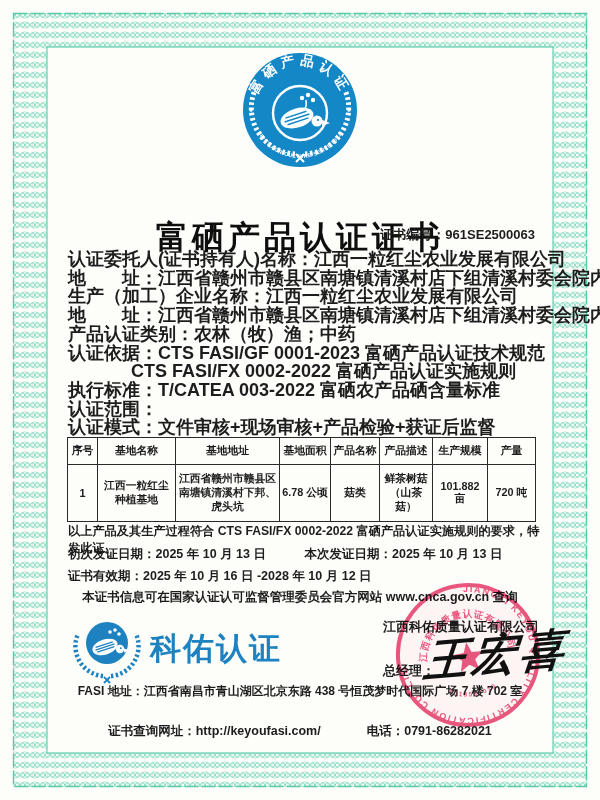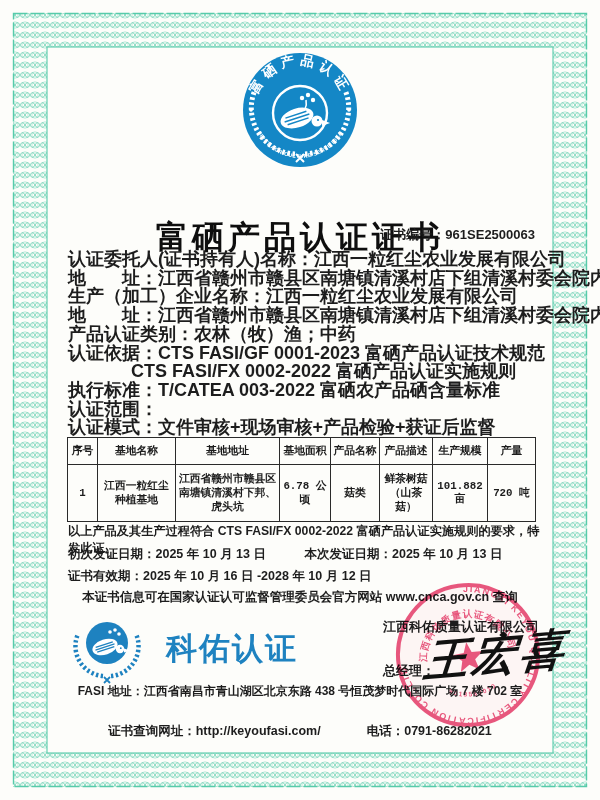--- a/index.html
+++ b/index.html
@@ -12,36 +12,36 @@
          font-size:32px;font-weight:bold;letter-spacing:4px;color:#0e0e0e;margin-top:40px;}
   .certno{position:absolute;left:68px;top:226px;width:467px;text-align:right;
           font-size:13px;font-weight:bold;}
   
   .fields{position:absolute;left:68px;top:250px;width:472px;
           font-size:18px;font-weight:bold;line-height:18.7px;}
   .fline{white-space:nowrap;}
   .cont{padding-left:63px;}
   
   .scope-table{position:absolute;left:67px;top:437px;width:468px;border-collapse:collapse;
-               font-size:10.8px;font-weight:600;table-layout:fixed;font-family:Liberation Mono, monospace;}
+               font-size:10.8px;font-weight:600;table-layout:fixed;}
   .scope-table th,.scope-table td{border:1.2px solid #2a2a2a;text-align:center;
                vertical-align:middle;padding:2px 2px;word-break:break-all;}
   .scope-table th{height:22px;font-weight:bold;}
   .scope-table td{height:52px;}
   
   .statement{position:absolute;left:68px;top:523px;width:472px;font-size:12.2px;font-weight:bold;}
   .dates1{position:absolute;left:68px;top:546px;width:472px;font-size:12.5px;font-weight:bold;}
   .dates1 .d1{display:inline-block;width:233px;}
   .dates2{position:absolute;left:68px;top:568px;width:472px;font-size:12.5px;font-weight:bold;}
   .cnca{position:absolute;left:40px;top:589px;width:520px;text-align:center;
         font-size:12.5px;font-weight:bold;}
   
   .keyou{position:absolute;left:70px;top:610px;display:flex;align-items:center;}
   .keyou-emblem{width:74px;height:78px;}
-  .keyou-text{margin-left:22px;}
+  .keyou-text{margin-left:6px;}
   .keyou-cn{font-size:31px;font-weight:bold;color:#1e82c0;letter-spacing:2px;line-height:34px;}
   .keyou-en{font-size:10.5px;font-weight:bold;color:#4ba4d3;letter-spacing:2.6px;margin-top:2px;}
   .company{position:absolute;left:383px;top:618px;font-size:13px;font-weight:bold;}
   .signer-label{position:absolute;left:383px;top:662px;font-size:13px;font-weight:bold;}
   .seal{position:absolute;left:393px;top:580px;width:150px;height:150px;
         mix-blend-mode:multiply;opacity:.92;}
   .signature{position:absolute;left:424px;top:626px;font-size:44px;font-weight:bold;
         color:#111;font-family:"Liberation Serif","DejaVu Serif",serif;font-style:italic;
         transform:rotate(-5deg) skewX(-10deg);letter-spacing:4px;}
   

